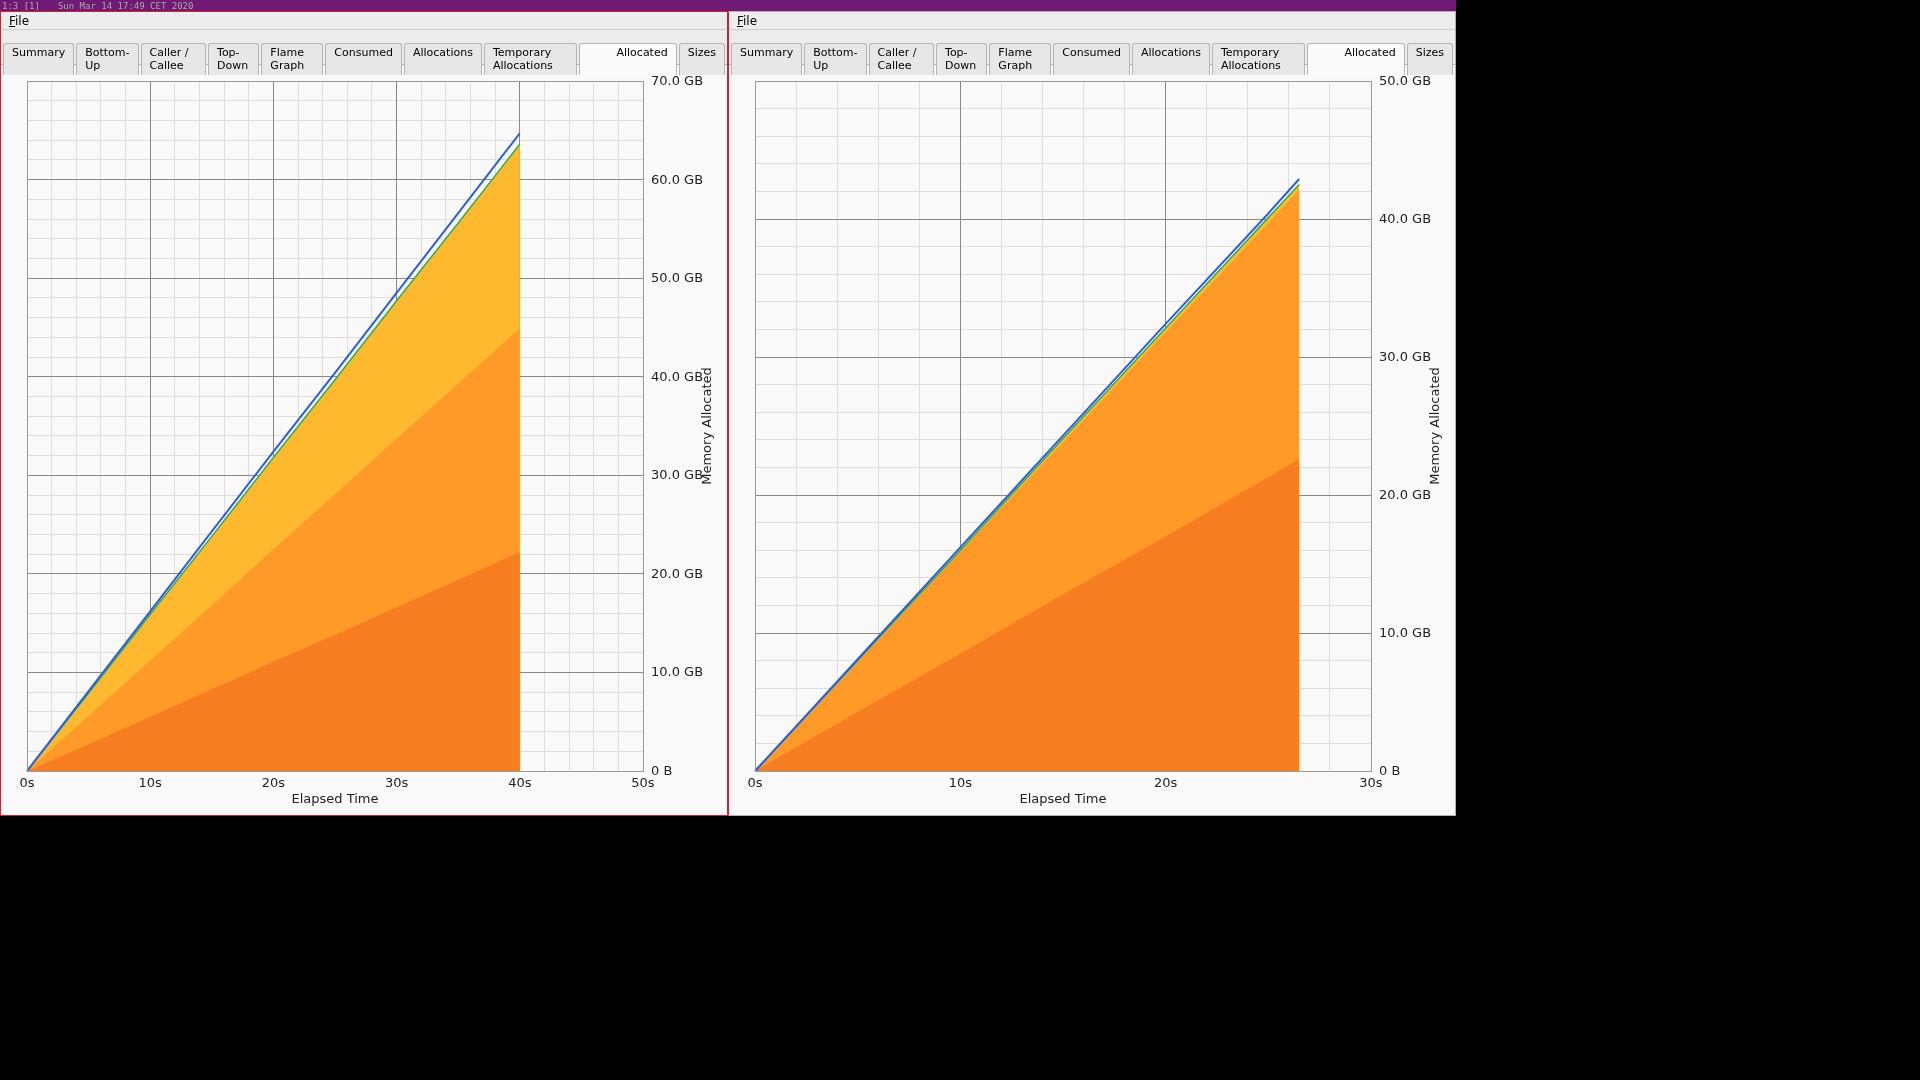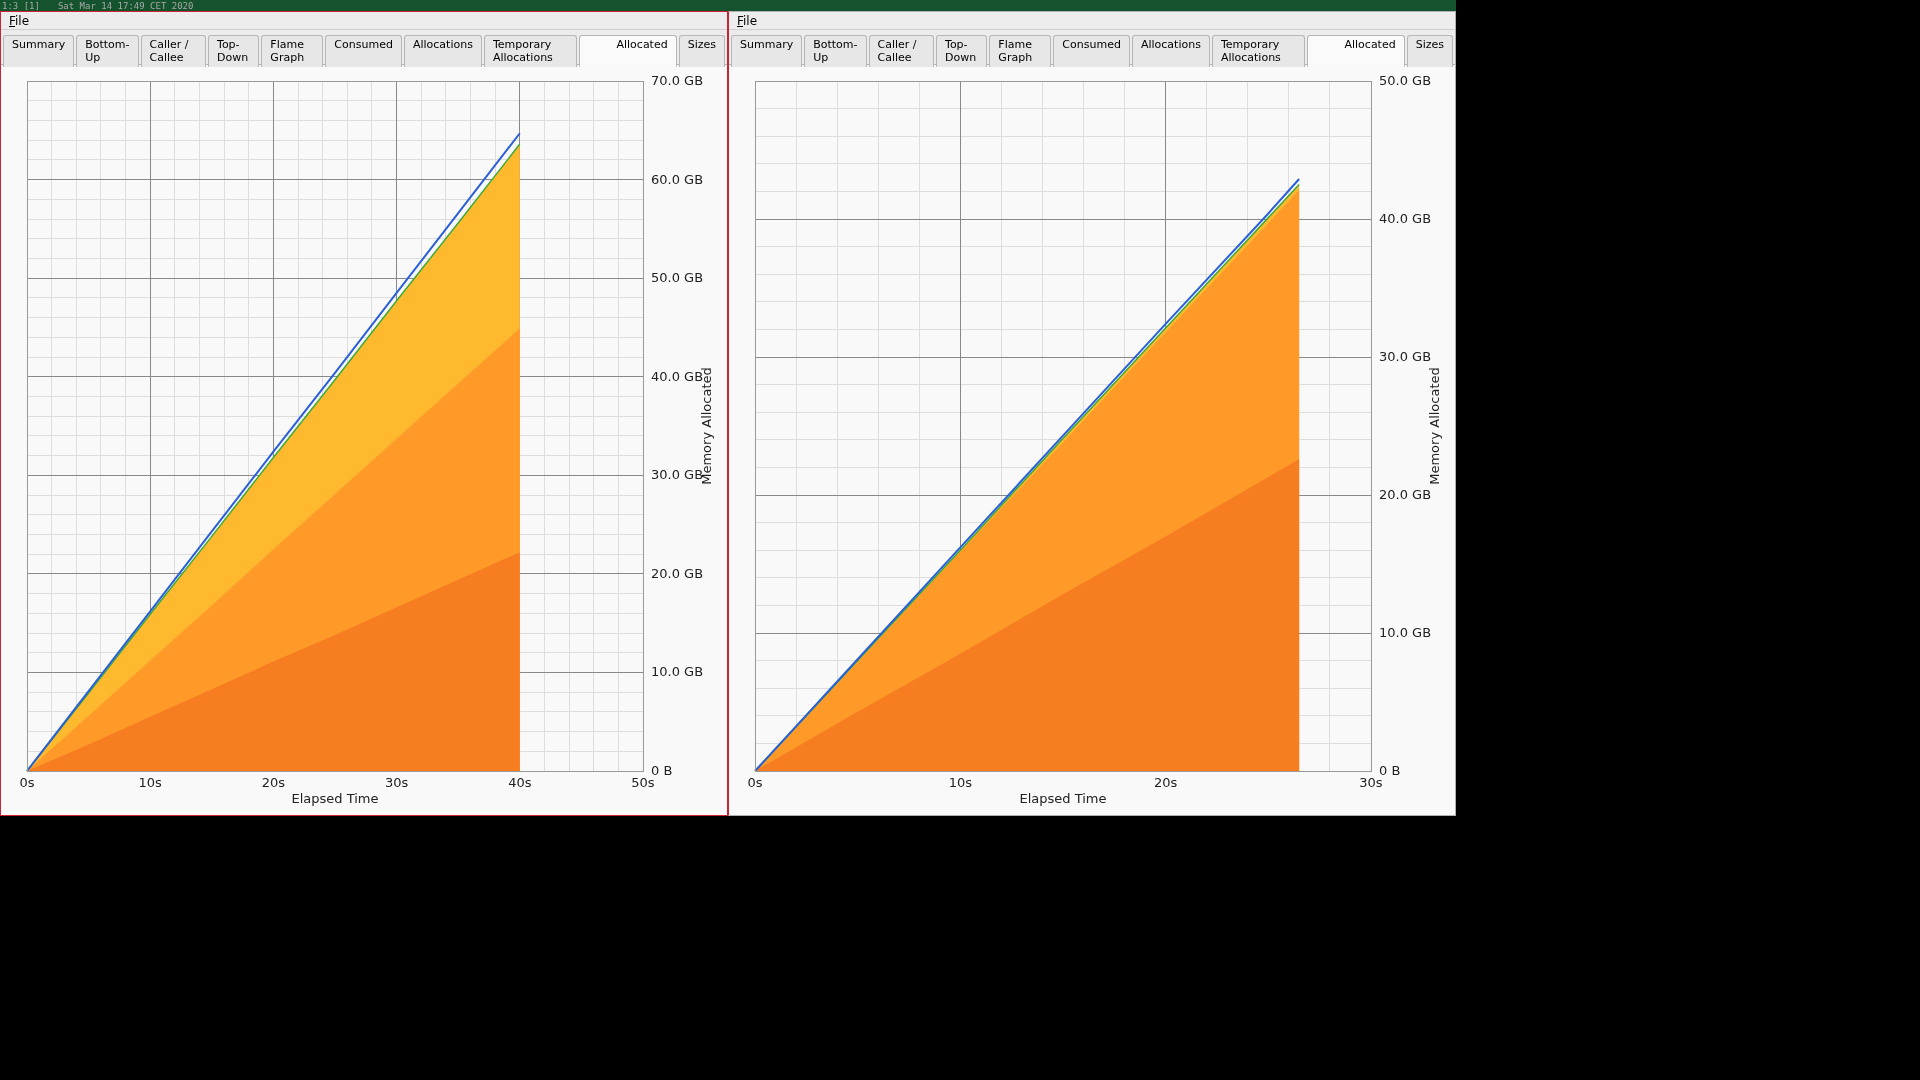--- a/index.html
+++ b/index.html
@@ -1,47 +1,47 @@
 <!DOCTYPE html>
 <html><head>
 <meta charset="utf-8">
 <style>
   * { box-sizing: border-box; margin: 0; padding: 0; }
   html, body { width: 100%; height: 100%; font-family: "DejaVu Sans", Arial, sans-serif; font-size: 12px; background: #000; }
   .root { width: 1456px; height: 816px; background: #000; display: flex; flex-direction: column; }
-  .topbar { height: 11px; background: #14532d; color: #a8a8a8; font-family: monospace; font-size: 9px; display: flex; align-items: center; padding: 0 2px; }
+  .topbar { height: 11px; background: #701a75; color: #a8a8a8; font-family: monospace; font-size: 9px; display: flex; align-items: center; padding: 0 2px; }
   .topbar span:first-child { margin-right: 18px; }
   .panes { flex: 1; display: flex; background: #e0e0e0; }
   .pane { flex: 1; display: flex; flex-direction: column; background: #ececec; border: 1px solid #b0b0b0; }
   .pane.left  { border-color: #c23; }
   .pane.right { border-left-color: #c23; }
   .menubar { height: 18px; background: #ededed; border-bottom: 1px solid #cfcfcf; display: flex; align-items: center; }
   .mitem { padding: 1px 8px; cursor: default; text-decoration: underline; text-decoration-color: transparent; }
   .mitem::first-letter { text-decoration: underline; }
   .tabs { display: flex; gap: 2px; padding: 2px 2px 0 2px; background: #ececec; border-bottom: 1px solid #b6b6b6; }
-  .tab { padding: 2px 8px 3px 8px; border: 1px solid #b6b6b6; border-bottom: none; border-radius: 3px 3px 0 0; background: #e7e7e7; font-size: 11px; cursor: default; position: relative; top: 3px; }
+  .tab { padding: 2px 8px 3px 8px; border: 1px solid #b6b6b6; border-bottom: none; border-radius: 3px 3px 0 0; background: #e7e7e7; font-size: 11px; cursor: default; position: relative; top: 11px; }
   .tab.active { background: #fafafa; border-bottom: 1px solid #fafafa; padding-left: 36px; }
   .plot-wrap { flex: 1; background: #f9f9f9; padding: 6px; display: flex; }
   svg.plot { width: 100%; height: 100%; }
 
   .grid-major { stroke: #888; stroke-width: 1; shape-rendering: crispEdges; }
   .grid-minor { stroke: #ddd; stroke-width: 1; shape-rendering: crispEdges; }
   .axis-text { font-size: 13px; fill: #222; font-family: "DejaVu Sans", Arial, sans-serif; }
   .axis-label { font-size: 13px; fill: #222; font-family: "DejaVu Sans", Arial, sans-serif; }
   .plot-border { fill: none; stroke: #999; stroke-width: 1; shape-rendering: crispEdges; }
   .blueline { fill: none; stroke: #2b5fd8; stroke-width: 2; }
   .greenline { fill: none; stroke: #3faa36; stroke-width: 1.5; }
 </style>
 </head>
 <body>
 
 <div class="root">
   <div class="topbar">
     <span>1:3 [1]</span>
-    <span>Sat Mar 14 17:49 CET 2020</span>
+    <span>Sun Mar 14 17:49 CET 2020</span>
   </div>
   <div class="panes">
     <div class="pane left">
       <div class="menubar">
         <div class="mitem">File</div>
       </div>
       <div class="tabs">
           <div class="tab">Summary</div>
           <div class="tab">Bottom-Up</div>
           <div class="tab">Caller / Callee</div>

